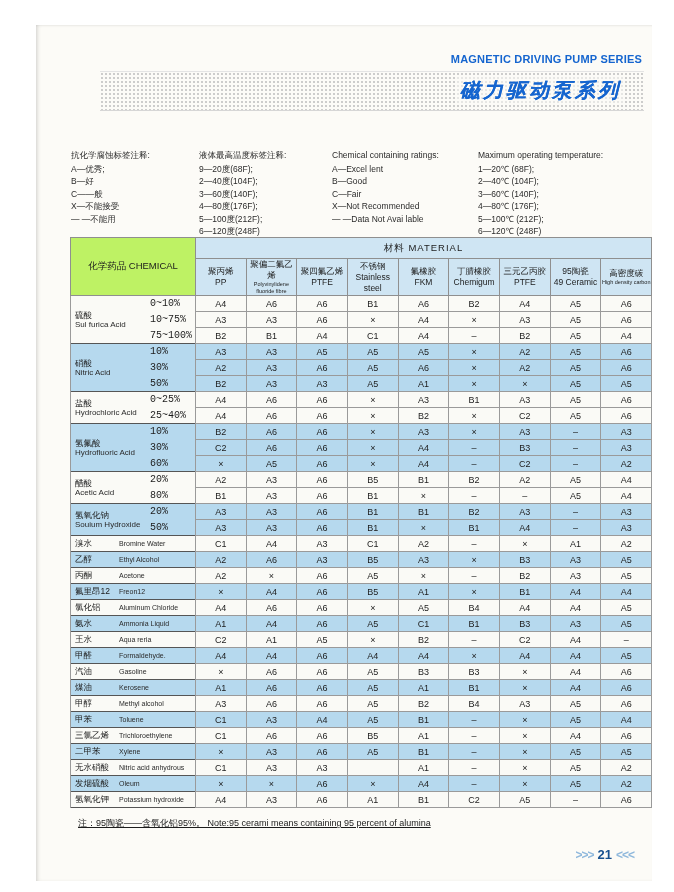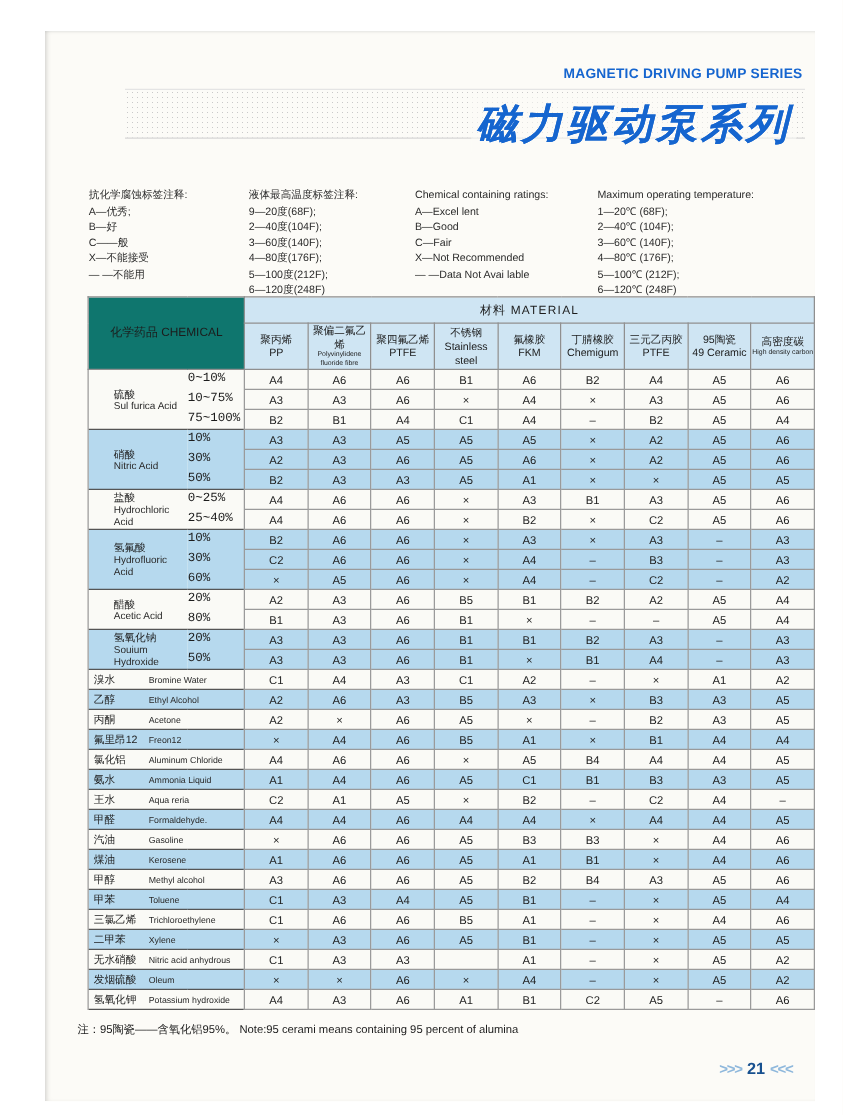--- a/index.html
+++ b/index.html
@@ -16,22 +16,22 @@
     position:absolute;top:28px;right:10px;
     font-size:11px;font-weight:bold;color:#1565cf;letter-spacing:.2px;
   }
   .dots-band{
     position:absolute;left:64px;right:8px;top:46px;height:38px;
     background-image:radial-gradient(#c9c9c9 .7px, transparent .8px);
     background-size:4px 4px;
     border-bottom:1px solid #d6d6d6;border-top:1px solid #e4e4e4;
   }
   .series-zh{
-    position:absolute;right:7px;top:5px;
-    font-size:33px;font-weight:bold;font-style:italic;color:#1565cf;letter-spacing:3px;
+    position:absolute;right:19px;top:5px;
+    font-size:20px;font-weight:bold;font-style:italic;color:#1565cf;letter-spacing:3px;
     text-shadow:0 0 0 #1565cf;background:rgba(252,251,247,.55);padding:0 4px;
   }
   .section-bar{
     position:absolute;left:39px;right:27px;top:92px;height:21px;
     background:#1160cb;color:#ffffff;display:flex;align-items:center;justify-content:center;
     font-size:12px;font-weight:bold;letter-spacing:.5px;
   }
   .legend{
     position:absolute;left:35px;right:10px;top:124px;display:flex;
     font-size:8.5px;line-height:12.5px;color:#2b2b2b;
@@ -49,48 +49,48 @@
   table.chem col.c-name{width:80px;}
   table.chem col.c-conc{width:36px;}
   table.chem col.c-val{width:51px;}
   table.chem{border:1.5px solid #555;}
   th,td{padding:0;margin:0;}
   .mat-top{
     height:20px;background:#cfe5f3;border:1px solid #8f8f8f;
     font-size:9.5px;font-weight:normal;letter-spacing:1px;color:#1c1c1c;
   }
   .corner{
-    background:#0f766e;border:1px solid #8f8f8f;font-size:9.5px;font-weight:normal;
+    background:#bef264;border:1px solid #8f8f8f;font-size:9.5px;font-weight:normal;
   }
   .mat-h{
     height:30px;background:#cfe5f3;border:1px solid #8f8f8f;
     font-weight:normal;line-height:11px;font-size:8.5px;
   }
   .mat-h .en-sm{font-size:5.5px;display:block;line-height:7px;}
   tbody tr{height:16px;}
   tbody td{border:1px solid #9a9a9a;text-align:center;}
   td.name{
-    border-right:none;text-align:left;padding-left:20px;vertical-align:middle;
+    border-right:none;text-align:left;padding-left:4px;vertical-align:middle;
     font-size:8.5px;line-height:10px;border-top:none;border-bottom:none;
   }
   td.name .zh{display:block;}
   td.name .en{display:block;font-size:8px;color:#2a2a2a;}
   td.name-single{border-right:none;text-align:left;padding-left:4px;border-top:none;border-bottom:none;}
   td.name-single .zh{display:inline-block;min-width:44px;font-size:8.5px;}
   td.name-single .en{font-size:7px;color:#2a2a2a;}
   td.conc{
     border-left:none;border-top:none;border-bottom:none;
     text-align:left;padding-right:3px;font-size:10px;font-family:Liberation Mono, monospace;
   }
   tr.blue td{background:#b6d9ee;}
   tr.plain td{background:#fafaf6;}
   tr.gstart td{border-top:1px solid #555;}
   tbody td.val{border-left:1px solid #9a9a9a;}
   .note{
-    position:absolute;left:26px;top:792px;font-size:9px;color:#1c1c1c;
+    position:absolute;left:42px;top:792px;font-size:9px;color:#1c1c1c;text-decoration:underline;
   }
   .pageno{
     position:absolute;right:18px;top:822px;font-size:13px;color:#1a57a8;
     display:flex;align-items:center;gap:4px;
   }
   .pageno .chev{color:#8fb8dc;font-weight:bold;letter-spacing:-1px;font-size:12px;}
   .pageno .num{font-weight:bold;color:#17508f;}
 </style>
 </head>
 <body>

